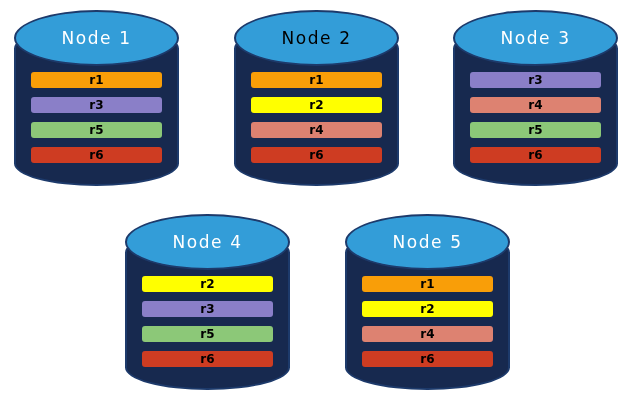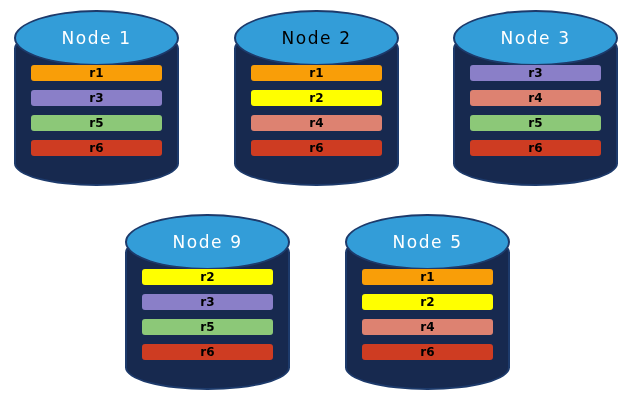--- a/index.html
+++ b/index.html
@@ -65,21 +65,21 @@
     font-weight: 400;
     letter-spacing: 1.6px;
     font-family: "DejaVu Sans", sans-serif;
     white-space: nowrap;
   }
 
   
   .replica-stack {
     position: absolute;
     left: 17px;
-    top: 61px;
+    top: 68px;
     width: 131px;
   }
 
   .replica-bar {
     position: relative;
     height: 16px;
     margin-bottom: 9px;
     border-radius: 3px;
     display: flex;
     align-items: center;
@@ -125,21 +125,21 @@
       <div class="replica-stack">
         <div class="replica-bar" style="background: rgb(138, 127, 200); color: rgb(0, 0, 0);">r3</div>
         <div class="replica-bar" style="background: rgb(221, 130, 113); color: rgb(0, 0, 0);">r4</div>
         <div class="replica-bar" style="background: rgb(140, 200, 120); color: rgb(0, 0, 0);">r5</div>
         <div class="replica-bar" style="background: rgb(206, 60, 34); color: rgb(0, 0, 0);">r6</div>
       </div>
     </div>
     <div class="node" style="left: 125px; top: 208px;">
       <div class="cyl-body" style="background: rgb(23, 41, 79); border-color: rgb(29, 58, 107);"></div>
       <div class="cyl-top" style="background: rgb(51, 157, 216); border-color: rgb(29, 58, 107);"></div>
-      <div class="node-label" style="color: rgb(255, 255, 255);">Node  9</div>
+      <div class="node-label" style="color: rgb(255, 255, 255);">Node  4</div>
       <div class="replica-stack">
         <div class="replica-bar" style="background: rgb(255, 255, 0); color: rgb(0, 0, 0);">r2</div>
         <div class="replica-bar" style="background: rgb(138, 127, 200); color: rgb(0, 0, 0);">r3</div>
         <div class="replica-bar" style="background: rgb(140, 200, 120); color: rgb(0, 0, 0);">r5</div>
         <div class="replica-bar" style="background: rgb(206, 60, 34); color: rgb(0, 0, 0);">r6</div>
       </div>
     </div>
     <div class="node" style="left: 345px; top: 208px;">
       <div class="cyl-body" style="background: rgb(23, 41, 79); border-color: rgb(29, 58, 107);"></div>
       <div class="cyl-top" style="background: rgb(51, 157, 216); border-color: rgb(29, 58, 107);"></div>

